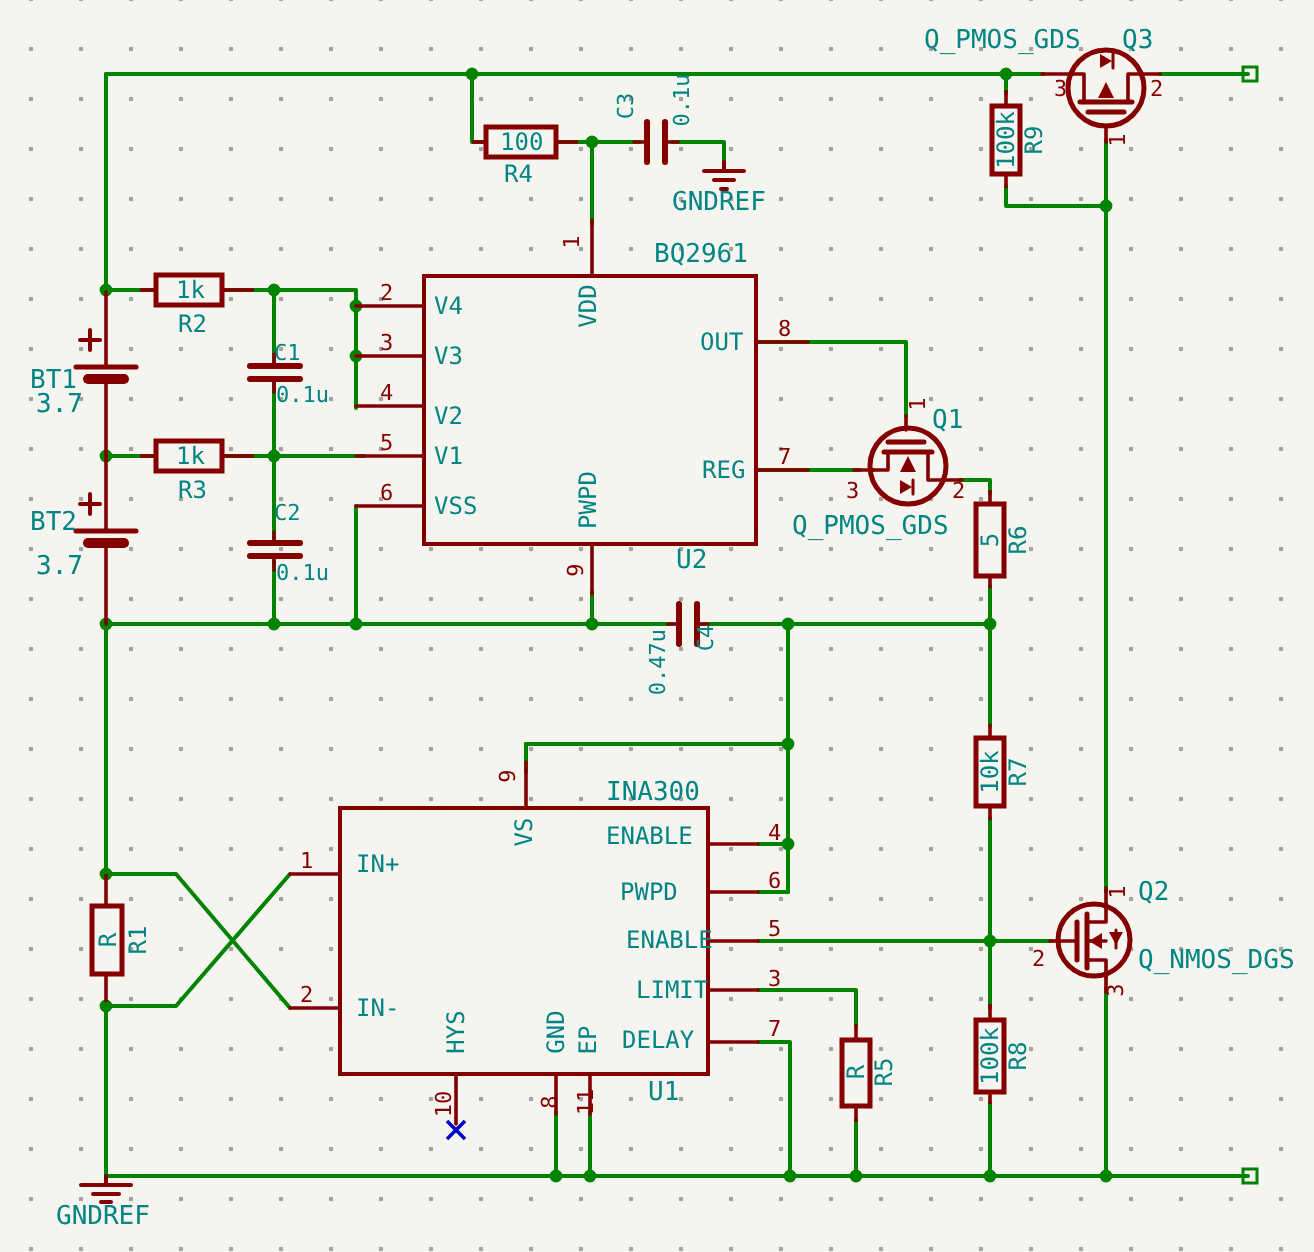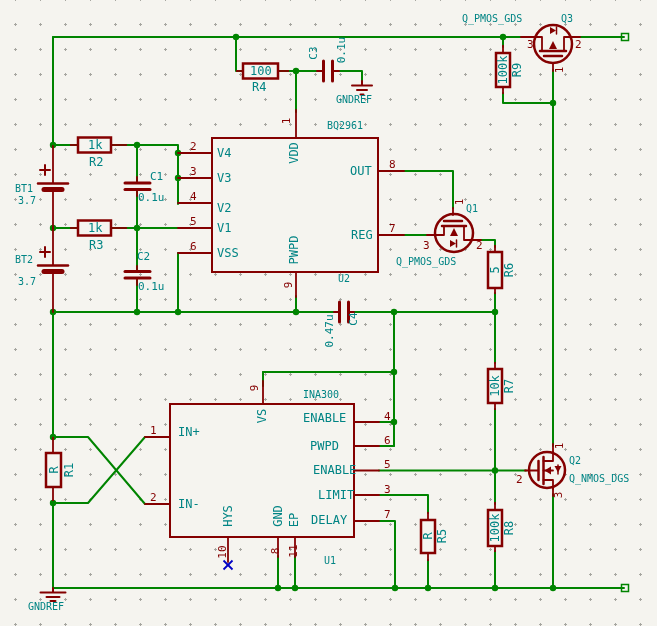--- a/index.html
+++ b/index.html
@@ -7,21 +7,21 @@
     position:relative;width:657px;height:626px;overflow:hidden;
     background-color:#F5F4EF;
     background-image:radial-gradient(circle,#A6A6A0 1.1px,transparent 1.3px);
     background-size:25px 25px;background-position:3px 12px;
     font-family:"DejaVu Sans Mono","Liberation Mono",monospace;
   }
   .canvas svg{position:absolute;left:0;top:0;}
   .lbl{position:absolute;line-height:1;white-space:pre;letter-spacing:0;}
   .teal{color:#008484}
   .red{color:#840000}
-  .s13{font-size:10px}
+  .s13{font-size:13px}
   .s12{font-size:12px}
   .s11{font-size:11px}
   .rc{transform:translate(-50%,-50%) rotate(-90deg);transform-origin:center center;}
 </style>
 </head>
 <body>
 
 <div class="canvas">
 
 <svg width="657" height="626" viewBox="0 0 657 626">
@@ -310,21 +310,21 @@
 <span class="lbl teal s12 rc" style="left:294px;top:153px">VDD</span>
 <span class="lbl red s11 rc" style="left:286px;top:121px">1</span>
 <span class="lbl teal s12 rc" style="left:294px;top:250px">PWPD</span>
 <span class="lbl red s11 rc" style="left:288px;top:285px">9</span>
 <span class="lbl teal s12" style="left:350px;top:165px">OUT</span>
 <span class="lbl red s11" style="left:389px;top:159px">8</span>
 <span class="lbl teal s12" style="left:351px;top:229px">REG</span>
 <span class="lbl red s11" style="left:389px;top:223px">7</span>
 
 <span class="lbl teal s13" style="left:303px;top:390px">INA300</span>
-<span class="lbl teal s13" style="left:324px;top:556px">U1</span>
+<span class="lbl teal s13" style="left:324px;top:540px">U1</span>
 <span class="lbl teal s12" style="left:178px;top:426px">IN+</span>
 <span class="lbl red s11" style="left:150px;top:425px">1</span>
 <span class="lbl teal s12" style="left:178px;top:498px">IN-</span>
 <span class="lbl red s11" style="left:150px;top:492px">2</span>
 <span class="lbl teal s12 rc" style="left:262px;top:416px">VS</span>
 <span class="lbl red s11 rc" style="left:254px;top:388px">9</span>
 <span class="lbl teal s12" style="left:303px;top:412px">ENABLE</span>
 <span class="lbl teal s12" style="left:310px;top:440px">PWPD</span>
 <span class="lbl teal s12" style="left:313px;top:464px">ENABLE</span>
 <span class="lbl teal s12" style="left:318px;top:489px">LIMIT</span>
@@ -353,21 +353,21 @@
 <span class="lbl teal s12 rc" style="left:442px;top:536px">R5</span>
 <span class="lbl teal s12 rc" style="left:495px;top:270px">5</span>
 <span class="lbl teal s12 rc" style="left:509px;top:270px">R6</span>
 <span class="lbl teal s12 rc" style="left:495px;top:386px">10k</span>
 <span class="lbl teal s12 rc" style="left:509px;top:386px">R7</span>
 <span class="lbl teal s12 rc" style="left:495px;top:528px">100k</span>
 <span class="lbl teal s12 rc" style="left:509px;top:528px">R8</span>
 <span class="lbl teal s12 rc" style="left:503px;top:70px">100k</span>
 <span class="lbl teal s12 rc" style="left:517px;top:70px">R9</span>
 
-<span class="lbl teal s11" style="left:150px;top:171px">C1</span>
+<span class="lbl teal s11" style="left:137px;top:171px">C1</span>
 <span class="lbl teal s11" style="left:138px;top:192px">0.1u</span>
 <span class="lbl teal s11" style="left:137px;top:251px">C2</span>
 <span class="lbl teal s11" style="left:138px;top:281px">0.1u</span>
 <span class="lbl teal s11 rc" style="left:313px;top:53px">C3</span>
 <span class="lbl teal s11 rc" style="left:341px;top:50px">0.1u</span>
 <span class="lbl teal s11 rc" style="left:329px;top:331px">0.47u</span>
 <span class="lbl teal s11 rc" style="left:353px;top:319px">C4</span>
 
 <span class="lbl teal s13" style="left:15px;top:184px">BT1</span>
 <span class="lbl teal s13" style="left:18px;top:196px">3.7</span>
@@ -379,19 +379,19 @@
 <span class="lbl red s11 rc" style="left:459px;top:202px">1</span>
 <span class="lbl red s11" style="left:423px;top:240px">3</span>
 <span class="lbl red s11" style="left:476px;top:240px">2</span>
 
 <span class="lbl teal s13" style="left:462px;top:14px">Q_PMOS_GDS</span>
 <span class="lbl teal s13" style="left:561px;top:14px">Q3</span>
 <span class="lbl red s11" style="left:527px;top:39px">3</span>
 <span class="lbl red s11" style="left:575px;top:39px">2</span>
 <span class="lbl red s11 rc" style="left:559px;top:70px">1</span>
 
-<span class="lbl teal s13" style="left:569px;top:456px">Q2</span>
+<span class="lbl teal s13" style="left:569px;top:440px">Q2</span>
 <span class="lbl teal s13" style="left:569px;top:474px">Q_NMOS_DGS</span>
 <span class="lbl red s11 rc" style="left:559px;top:446px">1</span>
 <span class="lbl red s11" style="left:516px;top:474px">2</span>
 <span class="lbl red s11 rc" style="left:558px;top:495px">3</span>
 
 </div>
 
 </body></html>

